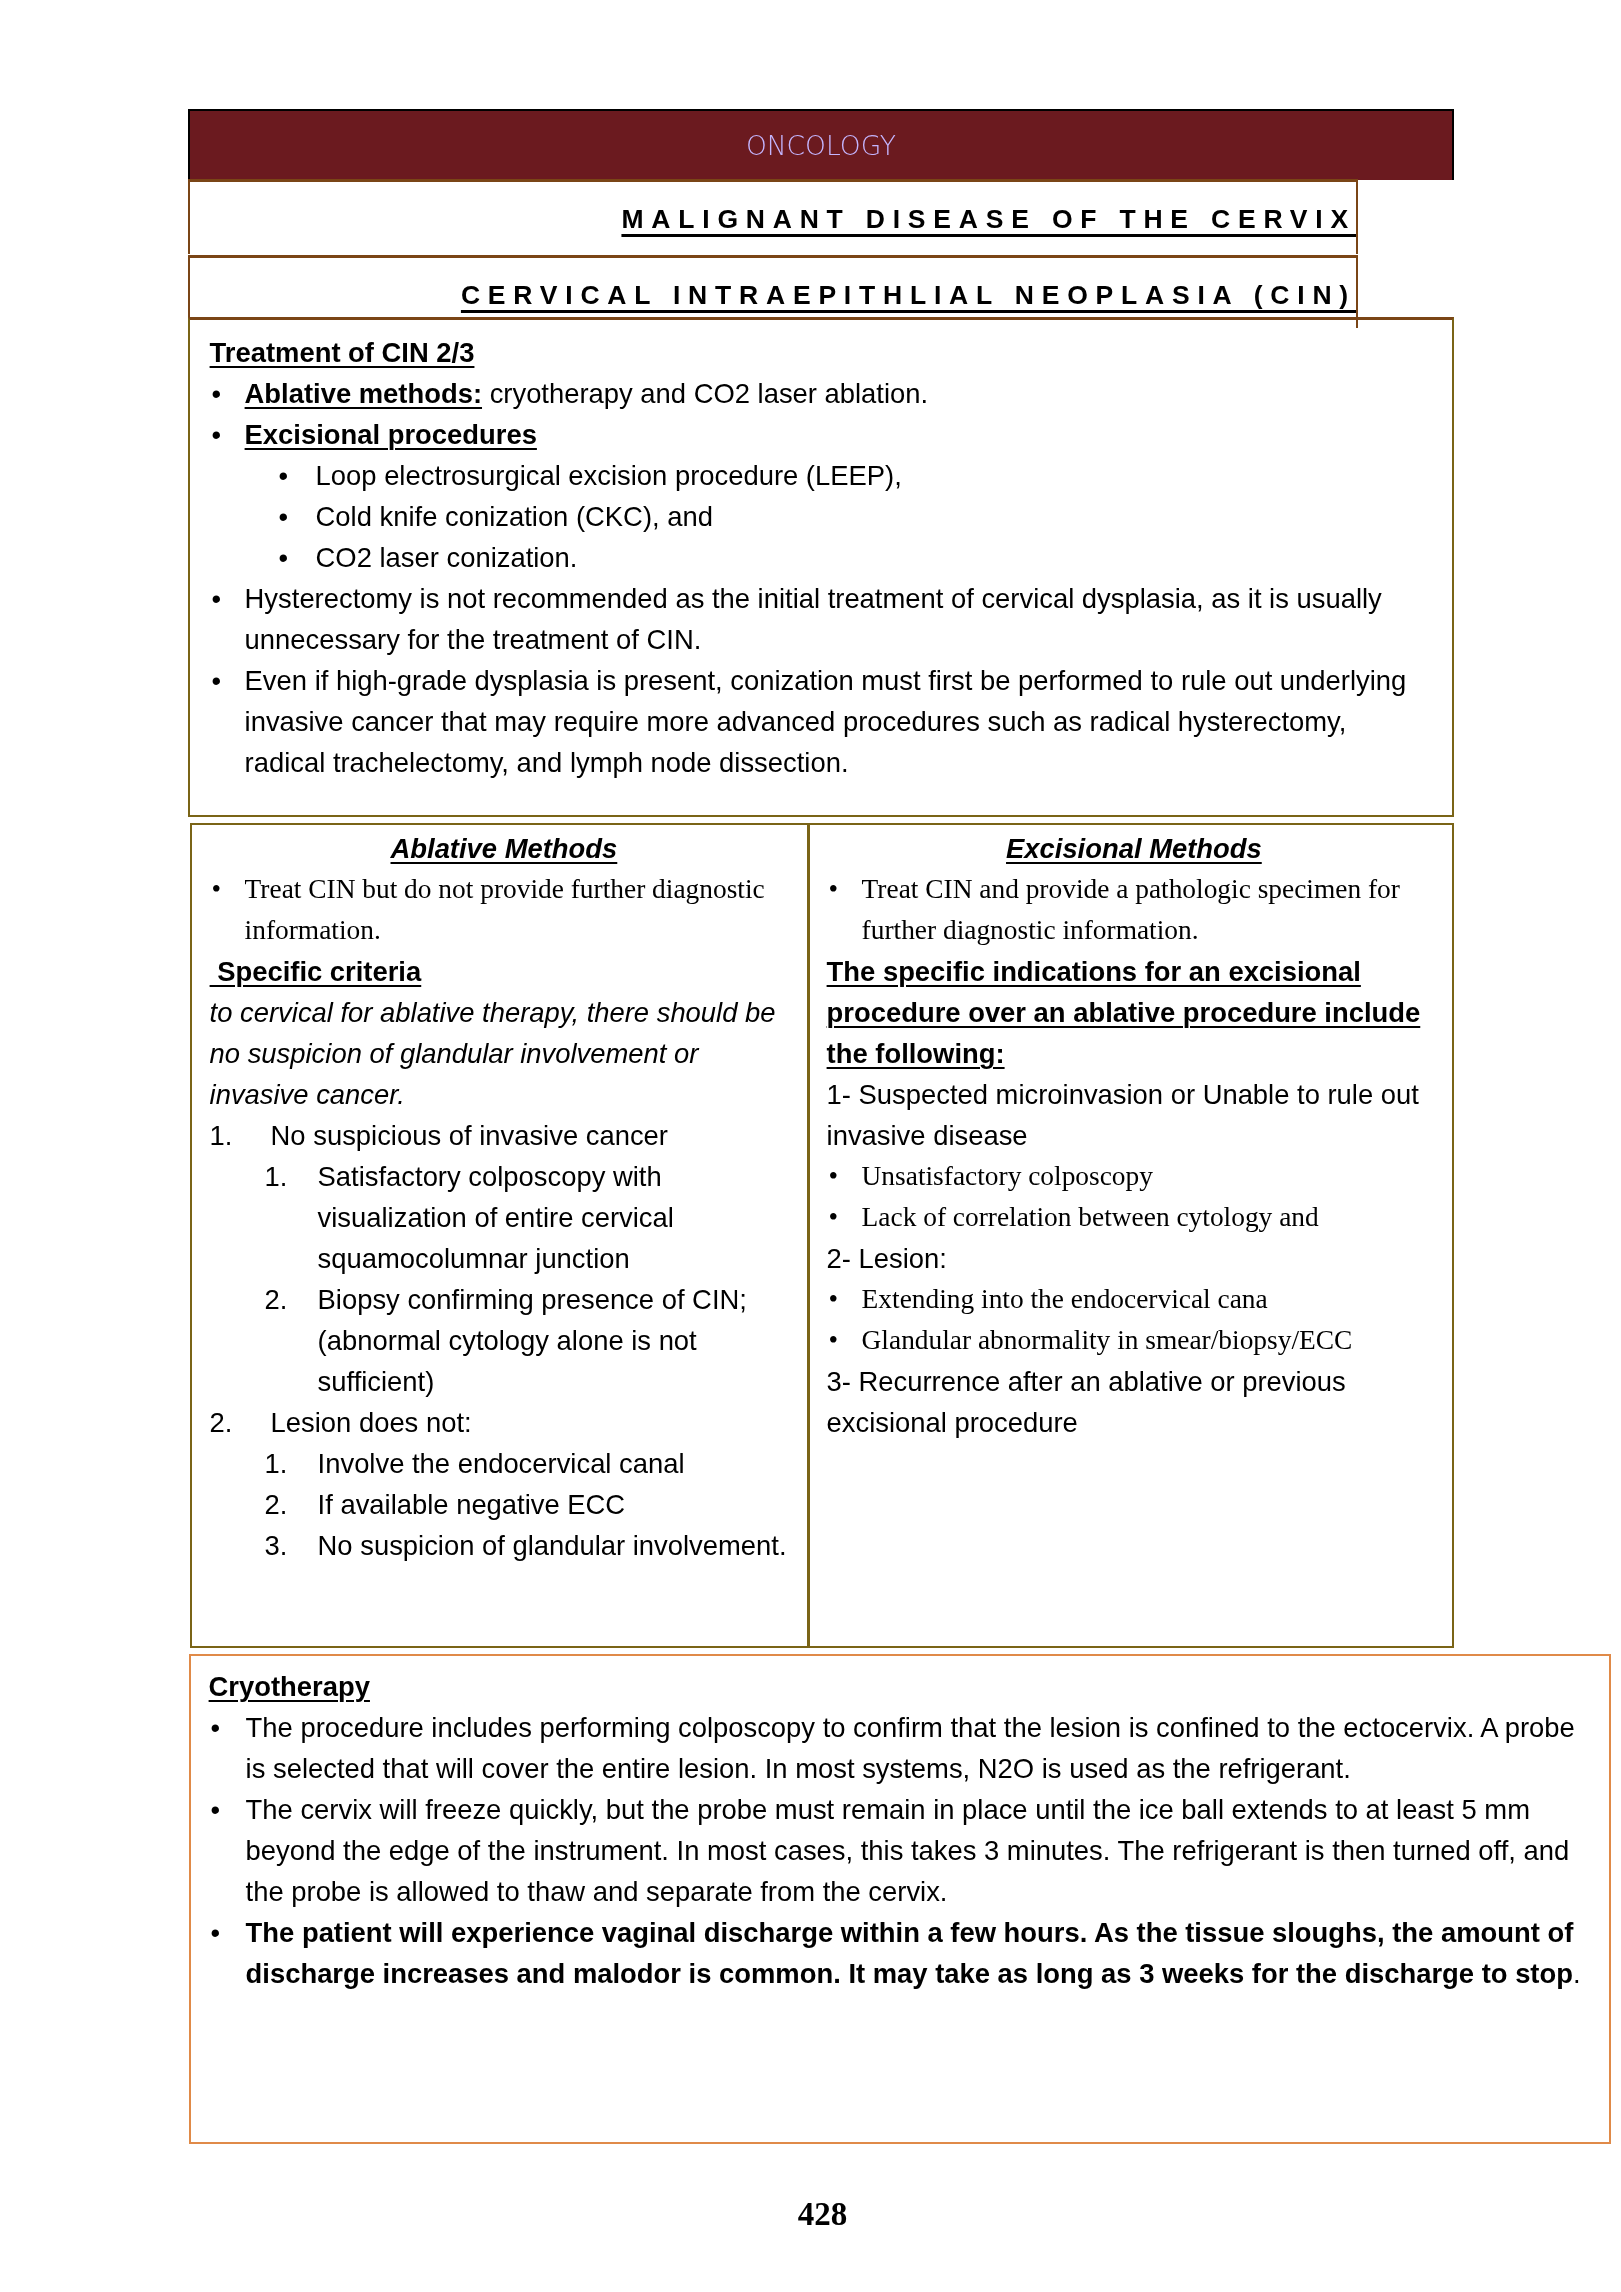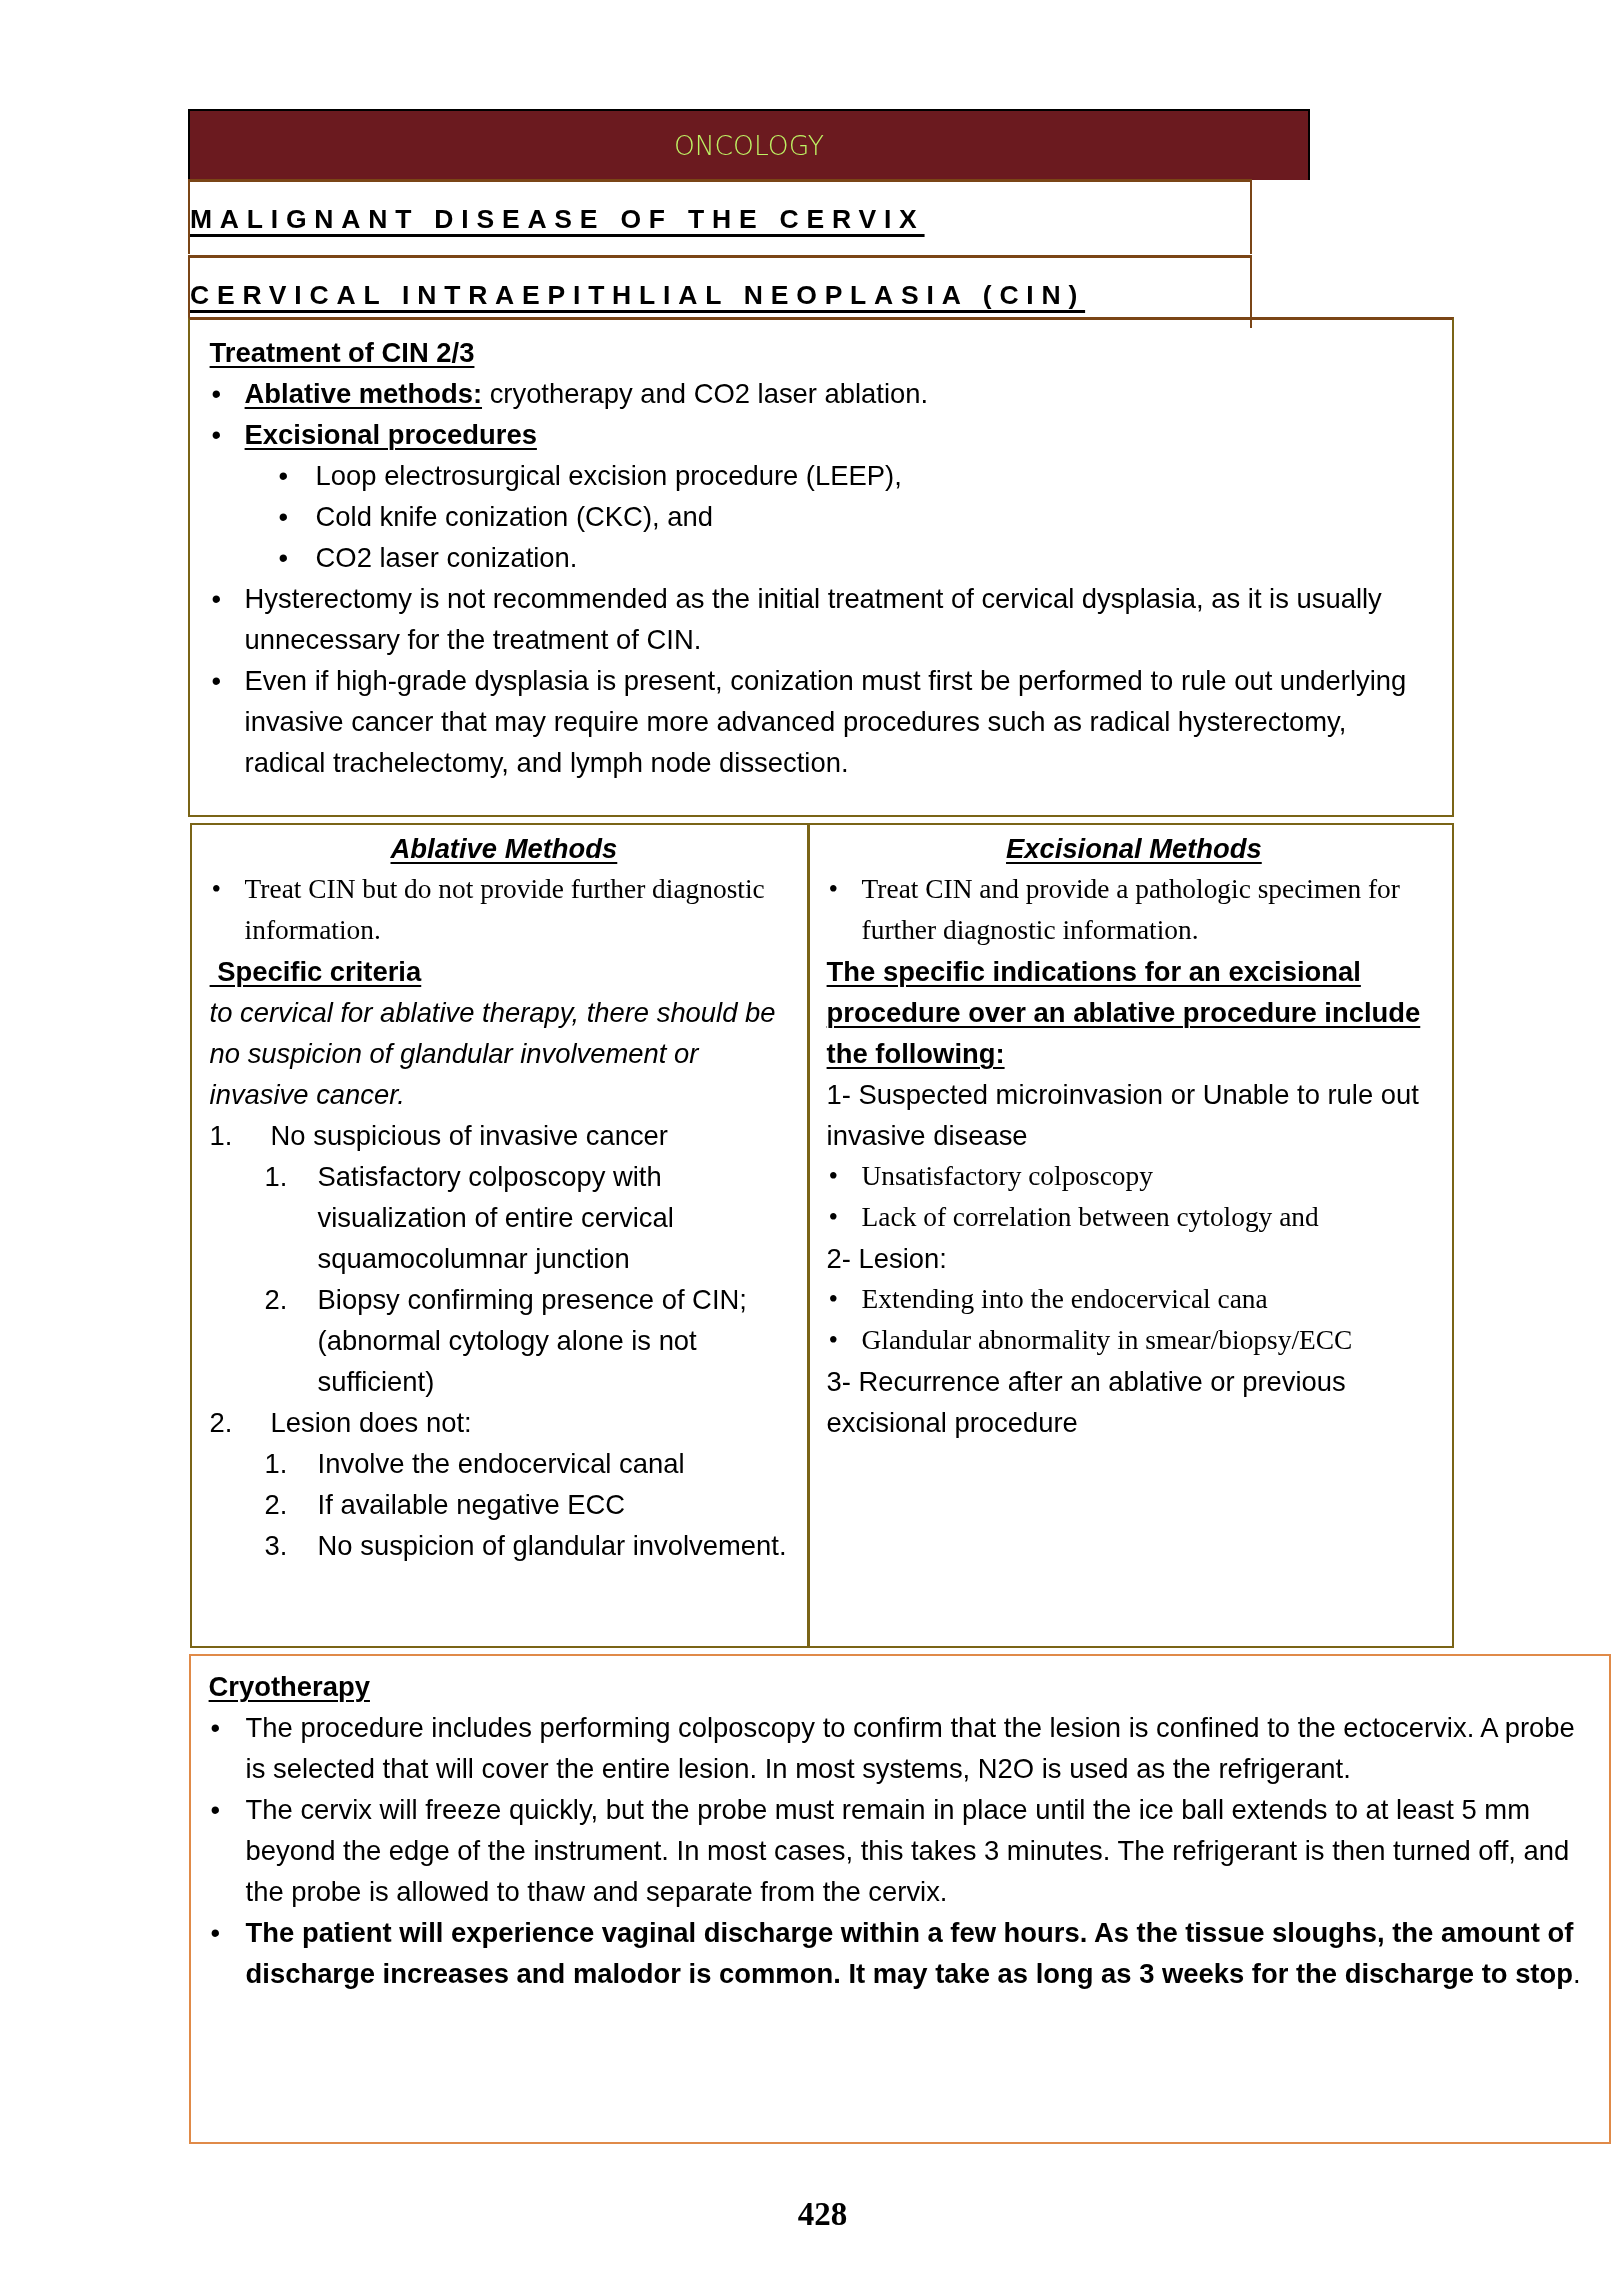--- a/index.html
+++ b/index.html
@@ -3,30 +3,30 @@
 <meta charset="utf-8">
 <style>
   html, body { margin: 0; padding: 0; }
   body {
     width: 1621px; height: 2293px; background: #ffffff; position: relative;
     font-family: "Liberation Sans", sans-serif; color: #000;
   }
   .page { position: absolute; left: 0; top: 0; width: 1621px; height: 2293px; }
 
   .header-band {
-    position: absolute; left: 188px; top: 109px; width: 1122px; height: 71px;
+    position: absolute; left: 188px; top: 109px; width: 1266px; height: 71px;
     background: #6b1a1f; border: 2.9px solid #000; border-bottom: none; box-sizing: border-box;
-    color: #bef264; text-align: center; font-size: 26.5px; line-height: 69px; letter-spacing: 0px;
+    color: #c4b5fd; text-align: center; font-size: 26.5px; line-height: 69px; letter-spacing: 0px;
     font-family: "DejaVu Sans", sans-serif; font-weight: 300;
   }
   .title-row {
-    position: absolute; left: 188px; width: 1064px; box-sizing: border-box;
+    position: absolute; left: 188px; width: 1170px; box-sizing: border-box;
     border-left: 2.9px solid #7a4516; border-right: 2.9px solid #7a4516;
     border-top: 3.9px solid #7a4516;
-    text-align: left; font-weight: bold; font-size: 26.5px; letter-spacing: 7.8px;
+    text-align: right; font-weight: bold; font-size: 26.5px; letter-spacing: 7.8px;
     text-decoration: underline; text-decoration-thickness: 2.9px; text-underline-offset: 5.9px;
     font-family: "Liberation Sans Narrow", "Liberation Sans", sans-serif;
   }
   .title-1 { top: 179px; height: 75px; line-height: 75px; }
   .title-2 { top: 255px; height: 73px; line-height: 74px; }
 
   .treatment-box {
     position: absolute; left: 188px; top: 317px; width: 1266px; height: 500px;
     box-sizing: border-box; border: 2.9px solid #7a6417; border-top: 3.9px solid #7a4516;
     padding: 11.8px 17.6px 0 19.6px; font-size: 27.4px; line-height: 41px;

